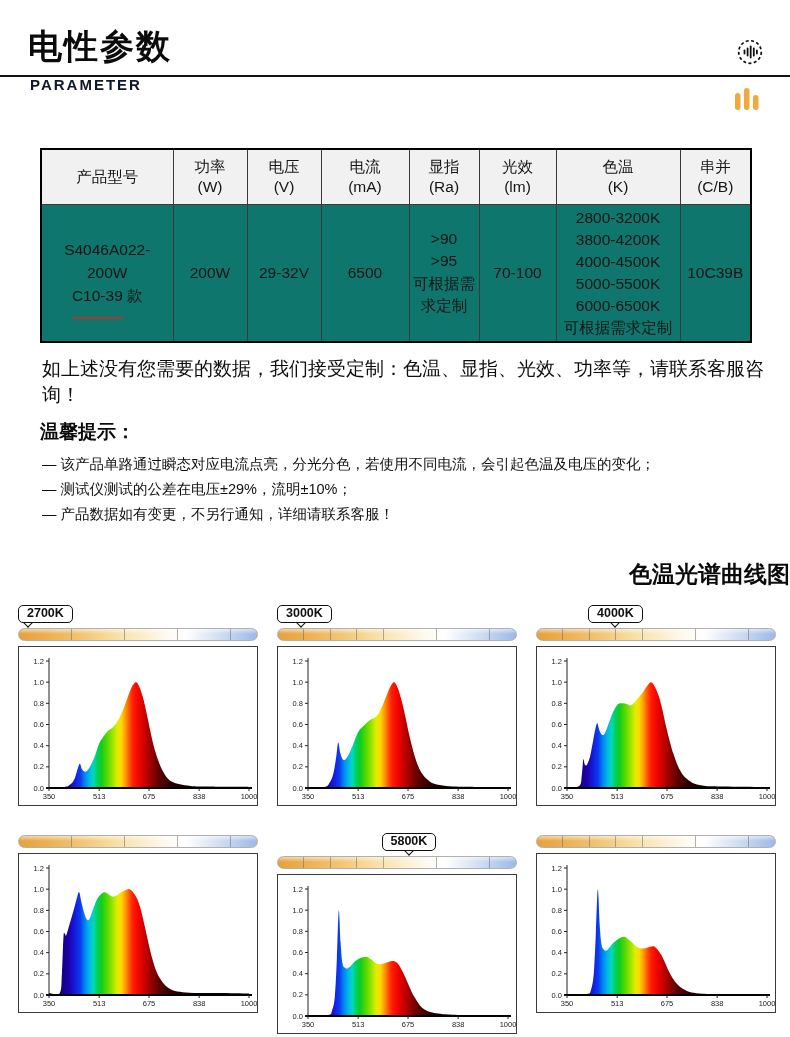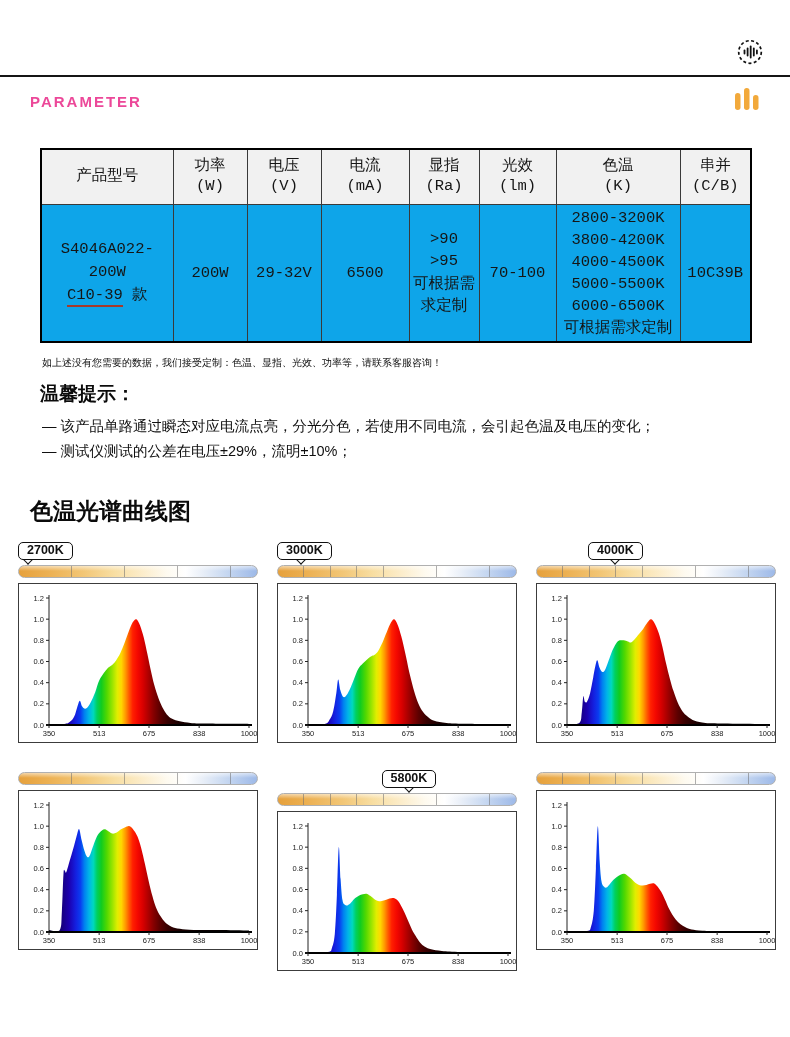--- a/index.html
+++ b/index.html
@@ -7,48 +7,48 @@
   body {
     width: 790px; height: 1037px; margin: 0 auto; position: relative;
     overflow: hidden;
     font-family: "Liberation Sans", "DejaVu Sans", sans-serif;
     color: #111;
   }
   
   .header { position: relative; height: 118px; }
   .header .title { position:absolute; left:28px; top:24px; font-size:34px; font-weight:bold; letter-spacing:2px; color:#0b0b0b; }
   .header .rule { position:absolute; top:75px; left:0; width:790px; height:2px; background:#151515; }
-  .header .subtitle { position:absolute; left:30px; top:93px; font-size:15px; font-weight:bold; color:#ec4899; letter-spacing:2px; }
+  .header .subtitle { position:absolute; left:30px; top:76px; font-size:15px; font-weight:bold; color:#0f172a; letter-spacing:2px; }
   .header .voice-icon { position:absolute; right:27px; top:39px; width:26px; height:26px; }
   .header .bars-icon { position:absolute; right:28px; top:86px; width:30px; height:24px; }
 
   
-  table.spec { border-collapse: collapse; margin: 30px 0 7px 40px; table-layout: fixed; font-family: Liberation Mono, monospace; }
+  table.spec { border-collapse: collapse; margin: 30px 0 7px 40px; table-layout: fixed; }
   table.spec th, table.spec td {
     border: 1px solid #3a3a3a; text-align: center; vertical-align: middle;
     font-size: 15.5px; color:#151515; padding: 2px 2px;
   }
   table.spec { border: 2px solid #000; }
   table.spec tr.hd th { background:#f1f1f1; height: 55px; font-weight:500; line-height:1.25; }
-  table.spec tr.bd td { background:#0ea5e9; height: 127px; font-weight:400; }
+  table.spec tr.bd td { background:#0f766e; height: 127px; font-weight:400; }
   .pre { white-space: pre-line; }
   td.cct { font-size: 15px; line-height: 1.42; }
   td.cri { line-height: 1.45; }
   .model-l1 { display:block; line-height:1.5; }
   .model-l2 { display:block; line-height:1.5; }
-  .redline { border-bottom: 2px solid #a63a2b; padding-bottom: 1px; }
+  .redline { border-bottom: 2px solid #a63a2b; padding-bottom: 13px; }
 
   
-  .custom-note { margin: 13px 0 0 42px; font-size: 10px; color:#0d0d0d; }
+  .custom-note { margin: 13px 0 0 42px; font-size: 19px; color:#0d0d0d; }
   .tips-title { margin: 11px 0 0 40px; font-size: 19px; font-weight: bold; color:#0b0b0b; }
   .tips { margin: 7px 0 0 42px; list-style: none; }
   .tips li { font-size: 14.5px; line-height: 25px; color:#101010; }
 
   
-  .section-title { margin: 32px 0 0 30px; font-size: 23px; font-weight: bold; color:#0b0b0b; }
+  .section-title { margin: 32px 0 0 30px; font-size: 23px; font-weight: bold; color:#0b0b0b;text-align:right; }
   #charts {
     display: grid; grid-template-columns: repeat(3, 240px);
     column-gap: 19px; row-gap: 27px; margin: 15px 0 0 18px;
   }
   .tile { width: 240px; }
   .lblrow { position: relative; height: 21px; }
   .balloon {
     position: absolute; top: 0; z-index: 2;
     display: inline-block; background: #fff; border: 1.5px solid #111;
     border-radius: 5px; padding: 0 8px; height: 18px; line-height: 15px;
@@ -67,20 +67,21 @@
       linear-gradient(180deg, rgba(255,255,255,.55) 0%, rgba(255,255,255,0) 45%),
       linear-gradient(90deg, #e6a13c 0%, #ecb052 12%, #f2c676 27%, #f8deA2 40%, #fcedcb 52%, #fefaef 62%, #ffffff 70%, #e9eff8 77%, #c7d8f1 87%, #9db9e8 100%);
   }
   .plotbox { margin-top: 5px; width: 240px; height: 160px; border: 1px solid #3c3c3c; background:#fff; }
   .plotbox svg { display:block; }
 </style>
 </head>
 <body>
 
 <div class="header">
+  <div class="title">电性参数</div>
   <svg class="voice-icon" viewBox="0 0 26 26">
     <circle cx="13" cy="13" r="11.3" fill="none" stroke="#111" stroke-width="1.7" stroke-dasharray="3 2.4"></circle>
     <rect x="6.6" y="10.6" width="1.8" height="4.8" rx="0.9" fill="#111"></rect>
     <rect x="9.7" y="8.6" width="1.8" height="8.8" rx="0.9" fill="#111"></rect>
     <rect x="12.8" y="6.6" width="1.8" height="12.8" rx="0.9" fill="#111"></rect>
     <rect x="15.9" y="8.6" width="1.8" height="8.8" rx="0.9" fill="#111"></rect>
     <rect x="19.0" y="10.6" width="1.8" height="4.8" rx="0.9" fill="#111"></rect>
   </svg>
   <div class="rule"></div>
   <div class="subtitle">PARAMETER</div>
@@ -142,20 +143,21 @@
     <td>10C39B</td>
   </tr>
 </tbody>
   </table>
 
 <div class="custom-note">如上述没有您需要的数据，我们接受定制：色温、显指、光效、功率等，请联系客服咨询！</div>
 <div class="tips-title">温馨提示：</div>
 <ul class="tips">
   <li>— 该产品单路通过瞬态对应电流点亮，分光分色，若使用不同电流，会引起色温及电压的变化；</li>
   <li>— 测试仪测试的公差在电压±29%，流明±10%；</li>
+  <li>— 产品数据如有变更，不另行通知，详细请联系客服！</li>
 </ul>
 
 <div class="section-title">色温光谱曲线图</div>
 
 <div id="charts">
   <div class="tile">
     <div class="lblrow">
       <span class="balloon" style="left: 0px;">2700K</span>
       <span class="tail" style="left: 5.6px;"></span>
     </div>

